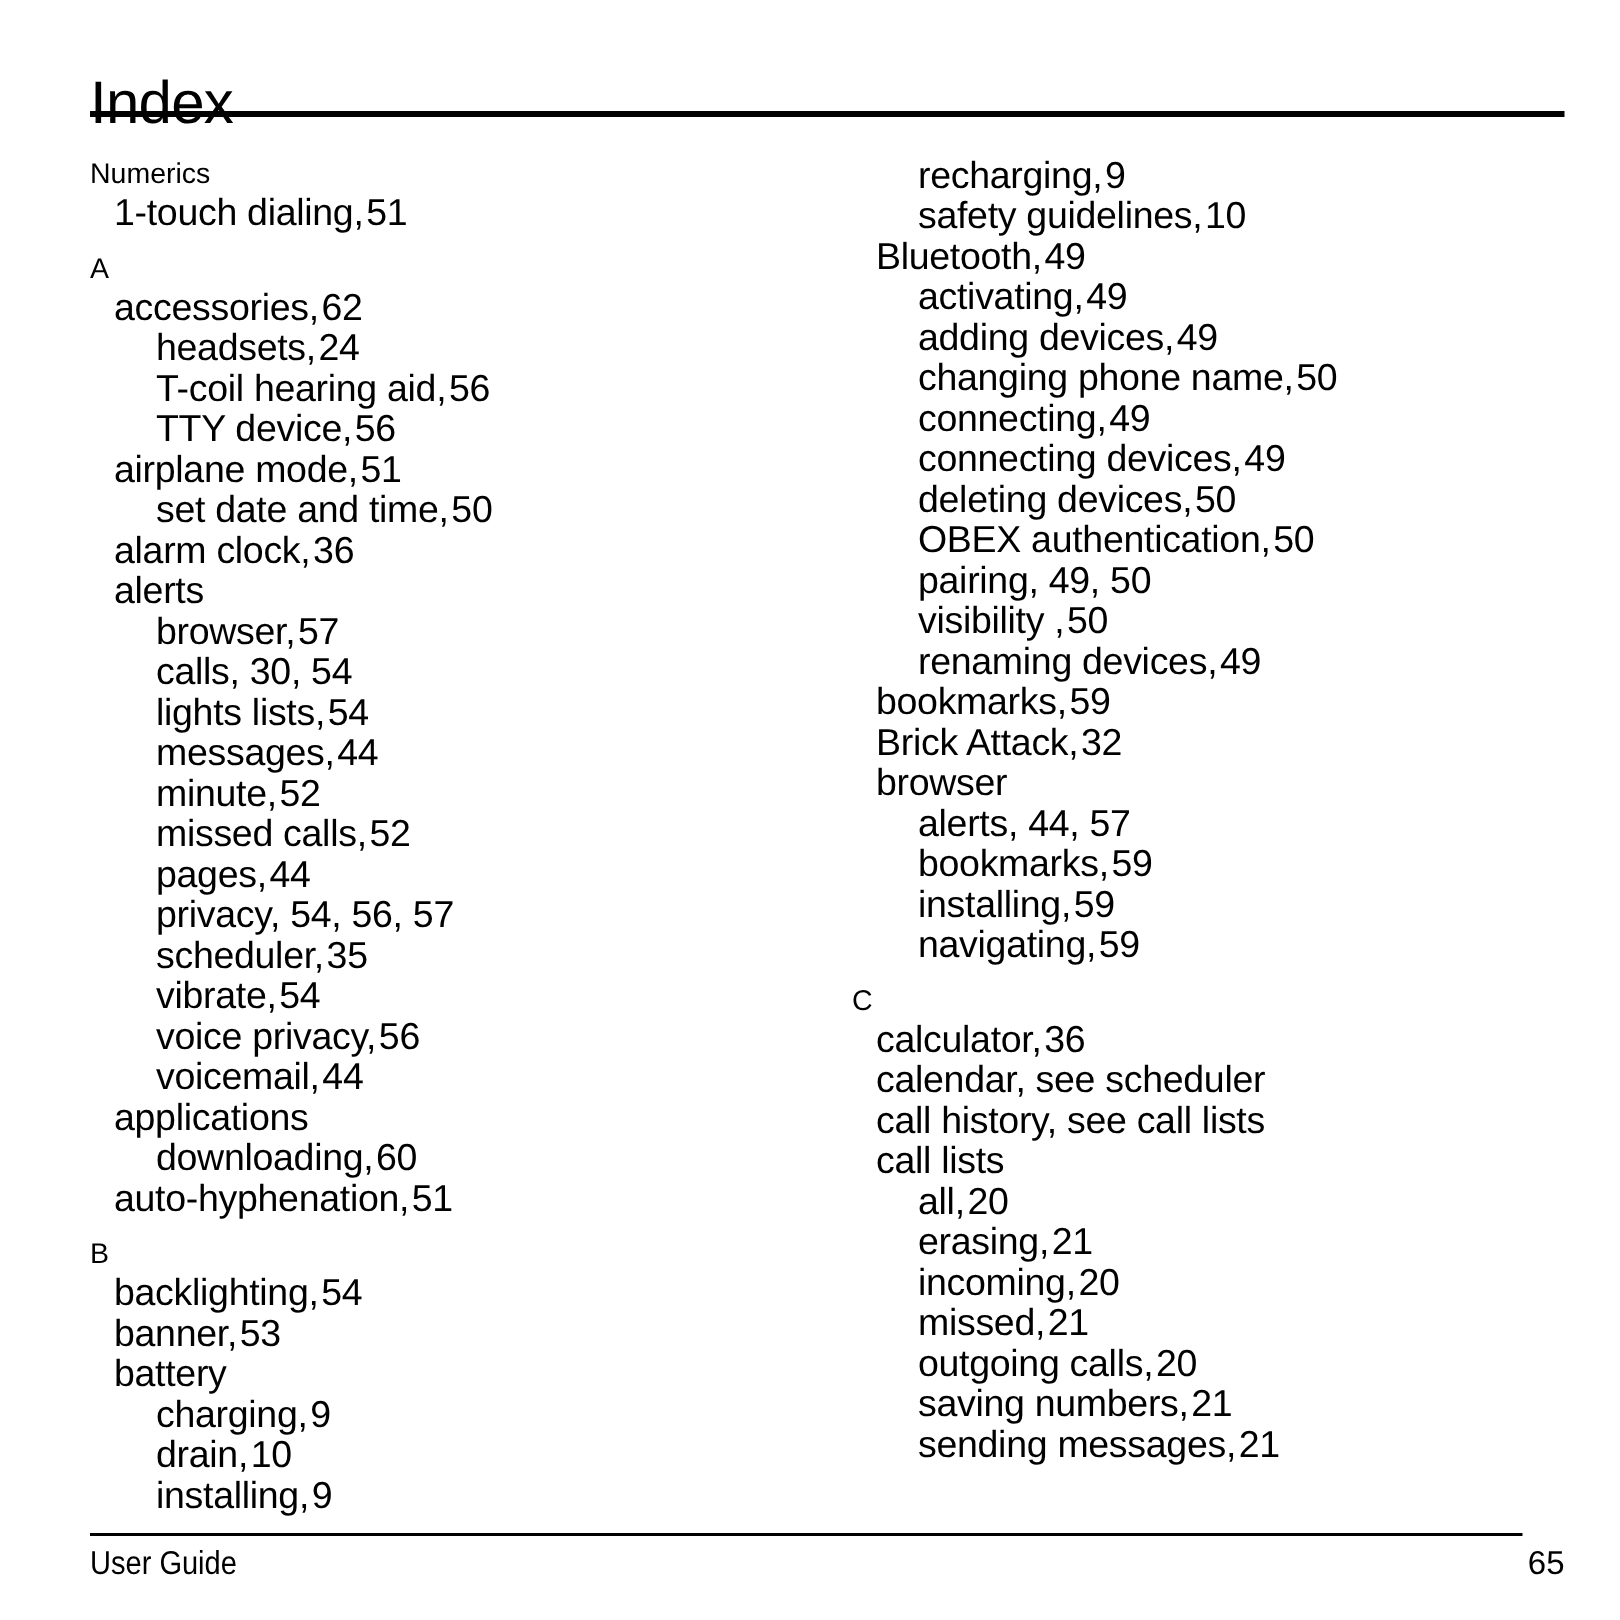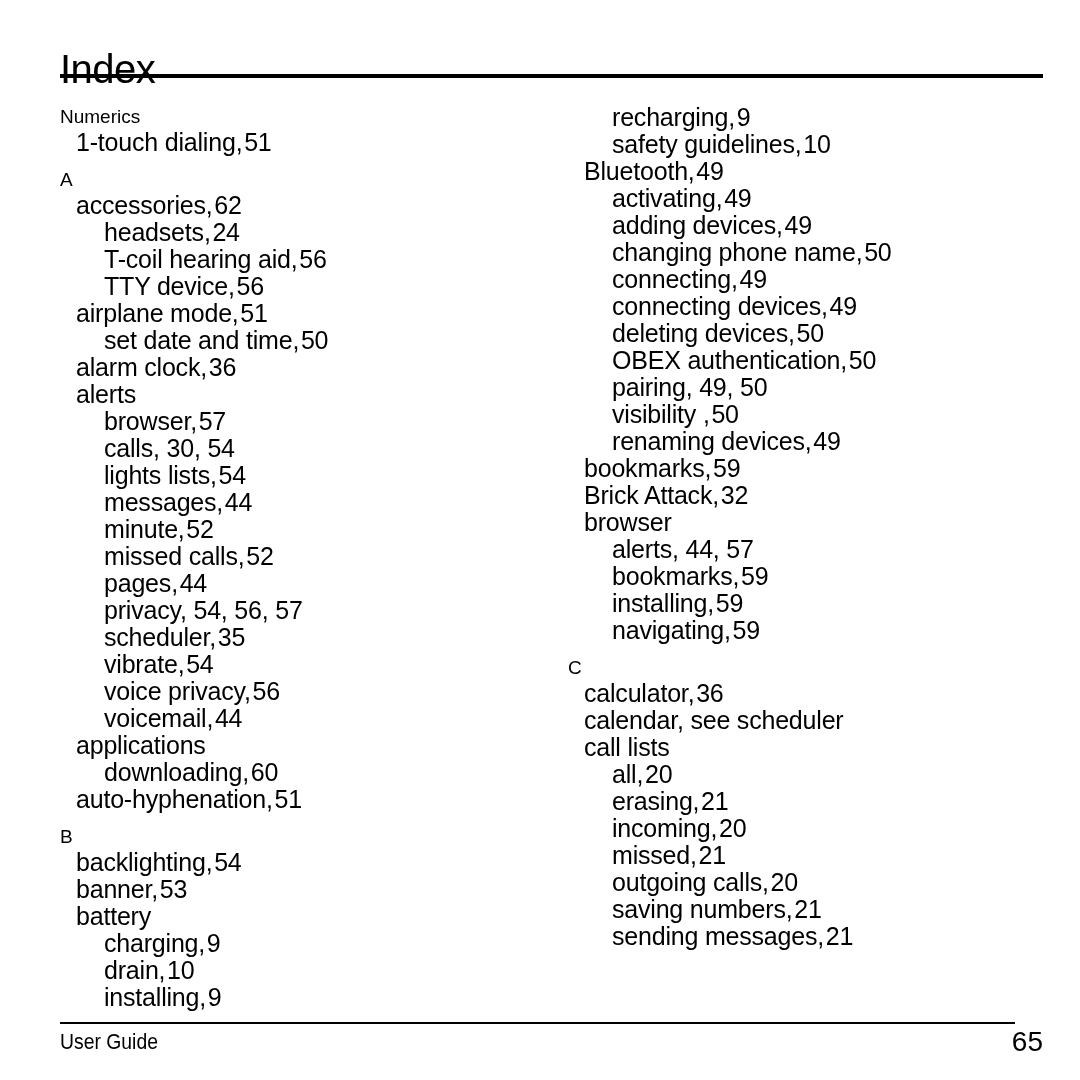--- a/index.html
+++ b/index.html
@@ -103,21 +103,21 @@
     transform: scaleX(0.88);
     transform-origin: left center;
     white-space: nowrap;
   }
   .footer-right {
     position: absolute;
     left: 900px;
     top: 1028px;
     width: 143px;
     text-align: right;
-    font-size: 28px;
+    font-size: 22px;
     line-height: 28px;
     white-space: nowrap;
   }
 </style>
 </head>
 <body>
 
 <div class="page">
 
   <h1 class="page-title">Index</h1>
@@ -177,20 +177,21 @@
         <div class="entry lvl1"><span>bookmarks</span><span class="sep-tight">, </span><span>59</span></div>
         <div class="entry lvl1"><span>Brick Attack</span><span class="sep-tight">, </span><span>32</span></div>
         <div class="entry lvl1"><span>browser</span></div>
         <div class="entry lvl2"><span>alerts</span><span class="sep-loose">, </span><span>44, 57</span></div>
         <div class="entry lvl2"><span>bookmarks</span><span class="sep-tight">, </span><span>59</span></div>
         <div class="entry lvl2"><span>installing</span><span class="sep-tight">, </span><span>59</span></div>
         <div class="entry lvl2"><span>navigating</span><span class="sep-tight">, </span><span>59</span></div>
         <div class="sec-head spaced">C</div>
         <div class="entry lvl1"><span>calculator</span><span class="sep-tight">, </span><span>36</span></div>
         <div class="entry lvl1"><span>calendar, see scheduler</span></div>
+        <div class="entry lvl1"><span>call history, see call lists</span></div>
         <div class="entry lvl1"><span>call lists</span></div>
         <div class="entry lvl2"><span>all</span><span class="sep-tight">, </span><span>20</span></div>
         <div class="entry lvl2"><span>erasing</span><span class="sep-tight">, </span><span>21</span></div>
         <div class="entry lvl2"><span>incoming</span><span class="sep-tight">, </span><span>20</span></div>
         <div class="entry lvl2"><span>missed</span><span class="sep-tight">, </span><span>21</span></div>
         <div class="entry lvl2"><span>outgoing calls</span><span class="sep-tight">, </span><span>20</span></div>
         <div class="entry lvl2"><span>saving numbers</span><span class="sep-tight">, </span><span>21</span></div>
         <div class="entry lvl2"><span>sending messages</span><span class="sep-tight">, </span><span>21</span></div>
       </div>
   </div>

